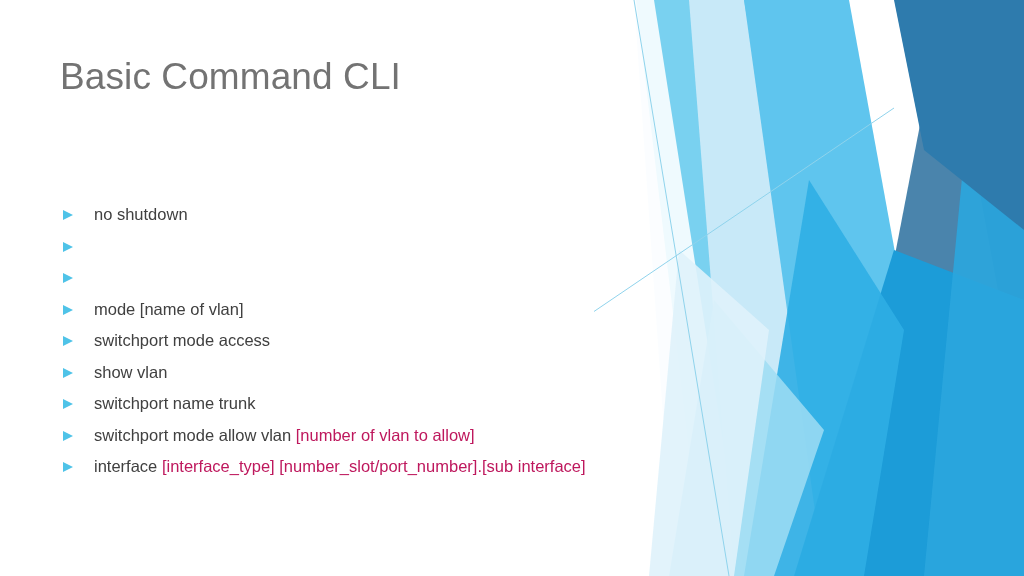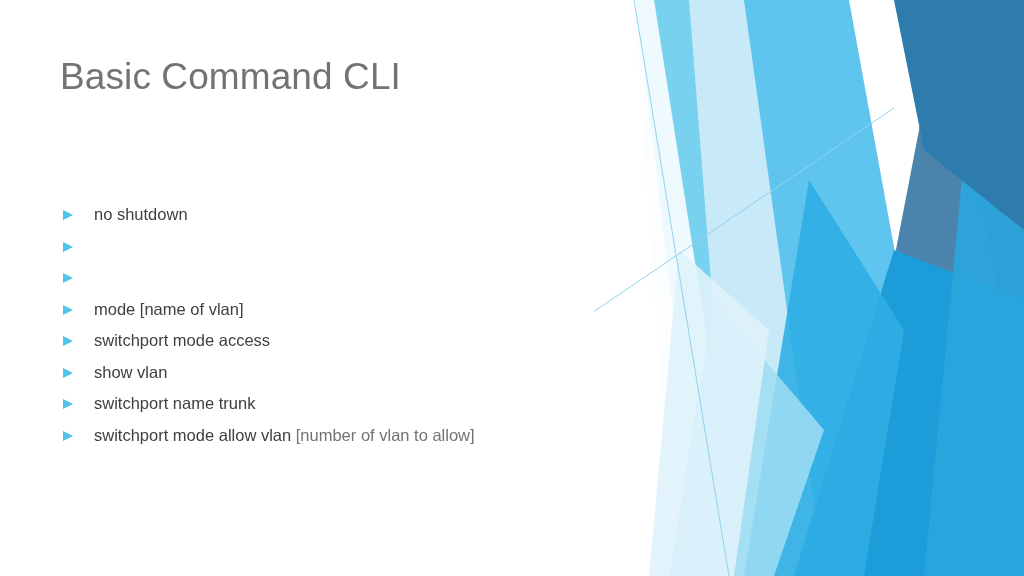--- a/index.html
+++ b/index.html
@@ -62,21 +62,21 @@
   }
   .bullet-marker svg { display: block; }
   .bullet-text {
     flex: 1 1 auto;
     font-size: 16.5px;
     line-height: 22px;
     color: #404040;
     white-space: nowrap;
   }
   .bullet-text .hl {
-    color: #737373;
+    color: #be185d;
   }
 </style>
 </head>
 <body>
 
 <div id="slide">
 
   <div id="decor">
     <svg width="430" height="576" viewBox="0 0 430 576" xmlns="http://www.w3.org/2000/svg">
 
@@ -180,16 +180,24 @@
 
     <div class="bullet-row">
       <span class="bullet-marker">
         <svg width="12" height="12" viewBox="0 0 12 12">
             <polygon points="1,1 11,6 1,11" fill="#4FC3E8"></polygon>
           </svg>
       </span>
       <span class="bullet-text"><span>switchport mode allow vlan </span><span class="hl">[number of vlan to allow]</span></span>
     </div>
 
+    <div class="bullet-row">
+      <span class="bullet-marker">
+        <svg width="12" height="12" viewBox="0 0 12 12">
+            <polygon points="1,1 11,6 1,11" fill="#4FC3E8"></polygon>
+          </svg>
+      </span>
+      <span class="bullet-text"><span>interface </span><span class="hl">[interface_type] [number_slot/port_number].[sub interface]</span></span>
+    </div>
 
   </div>
 
 </div>
 
 </body></html>

